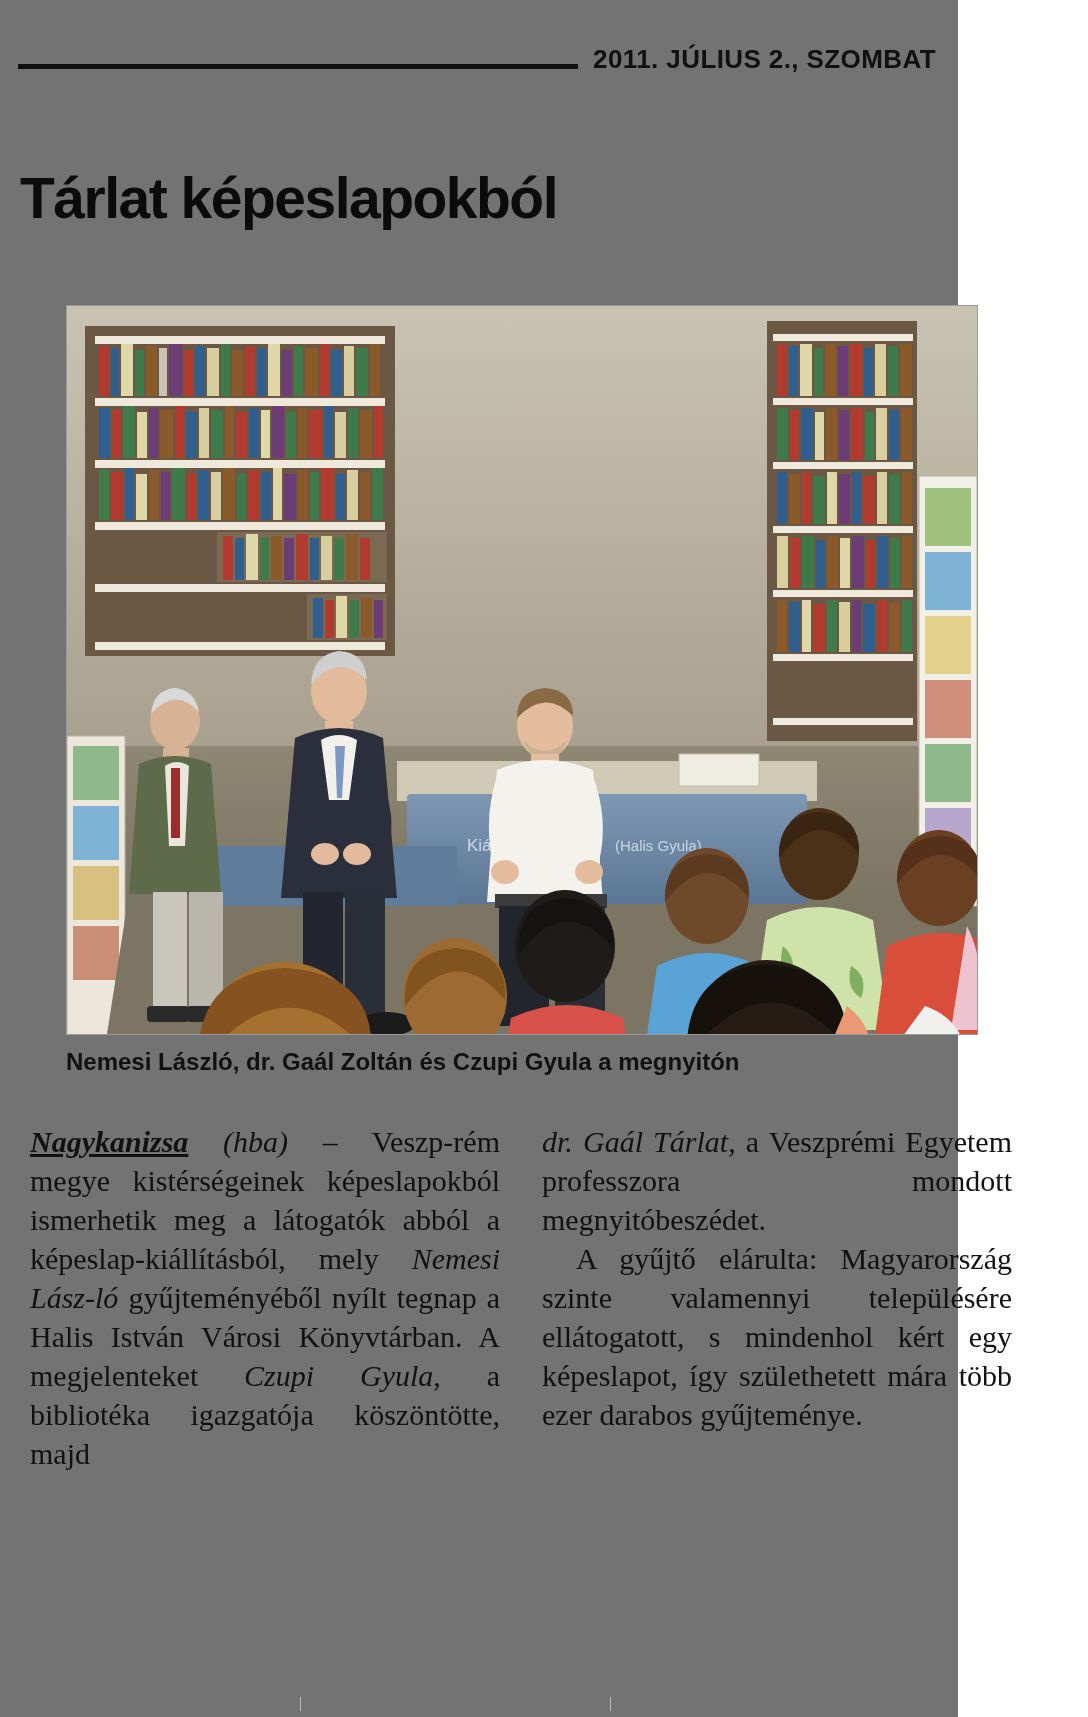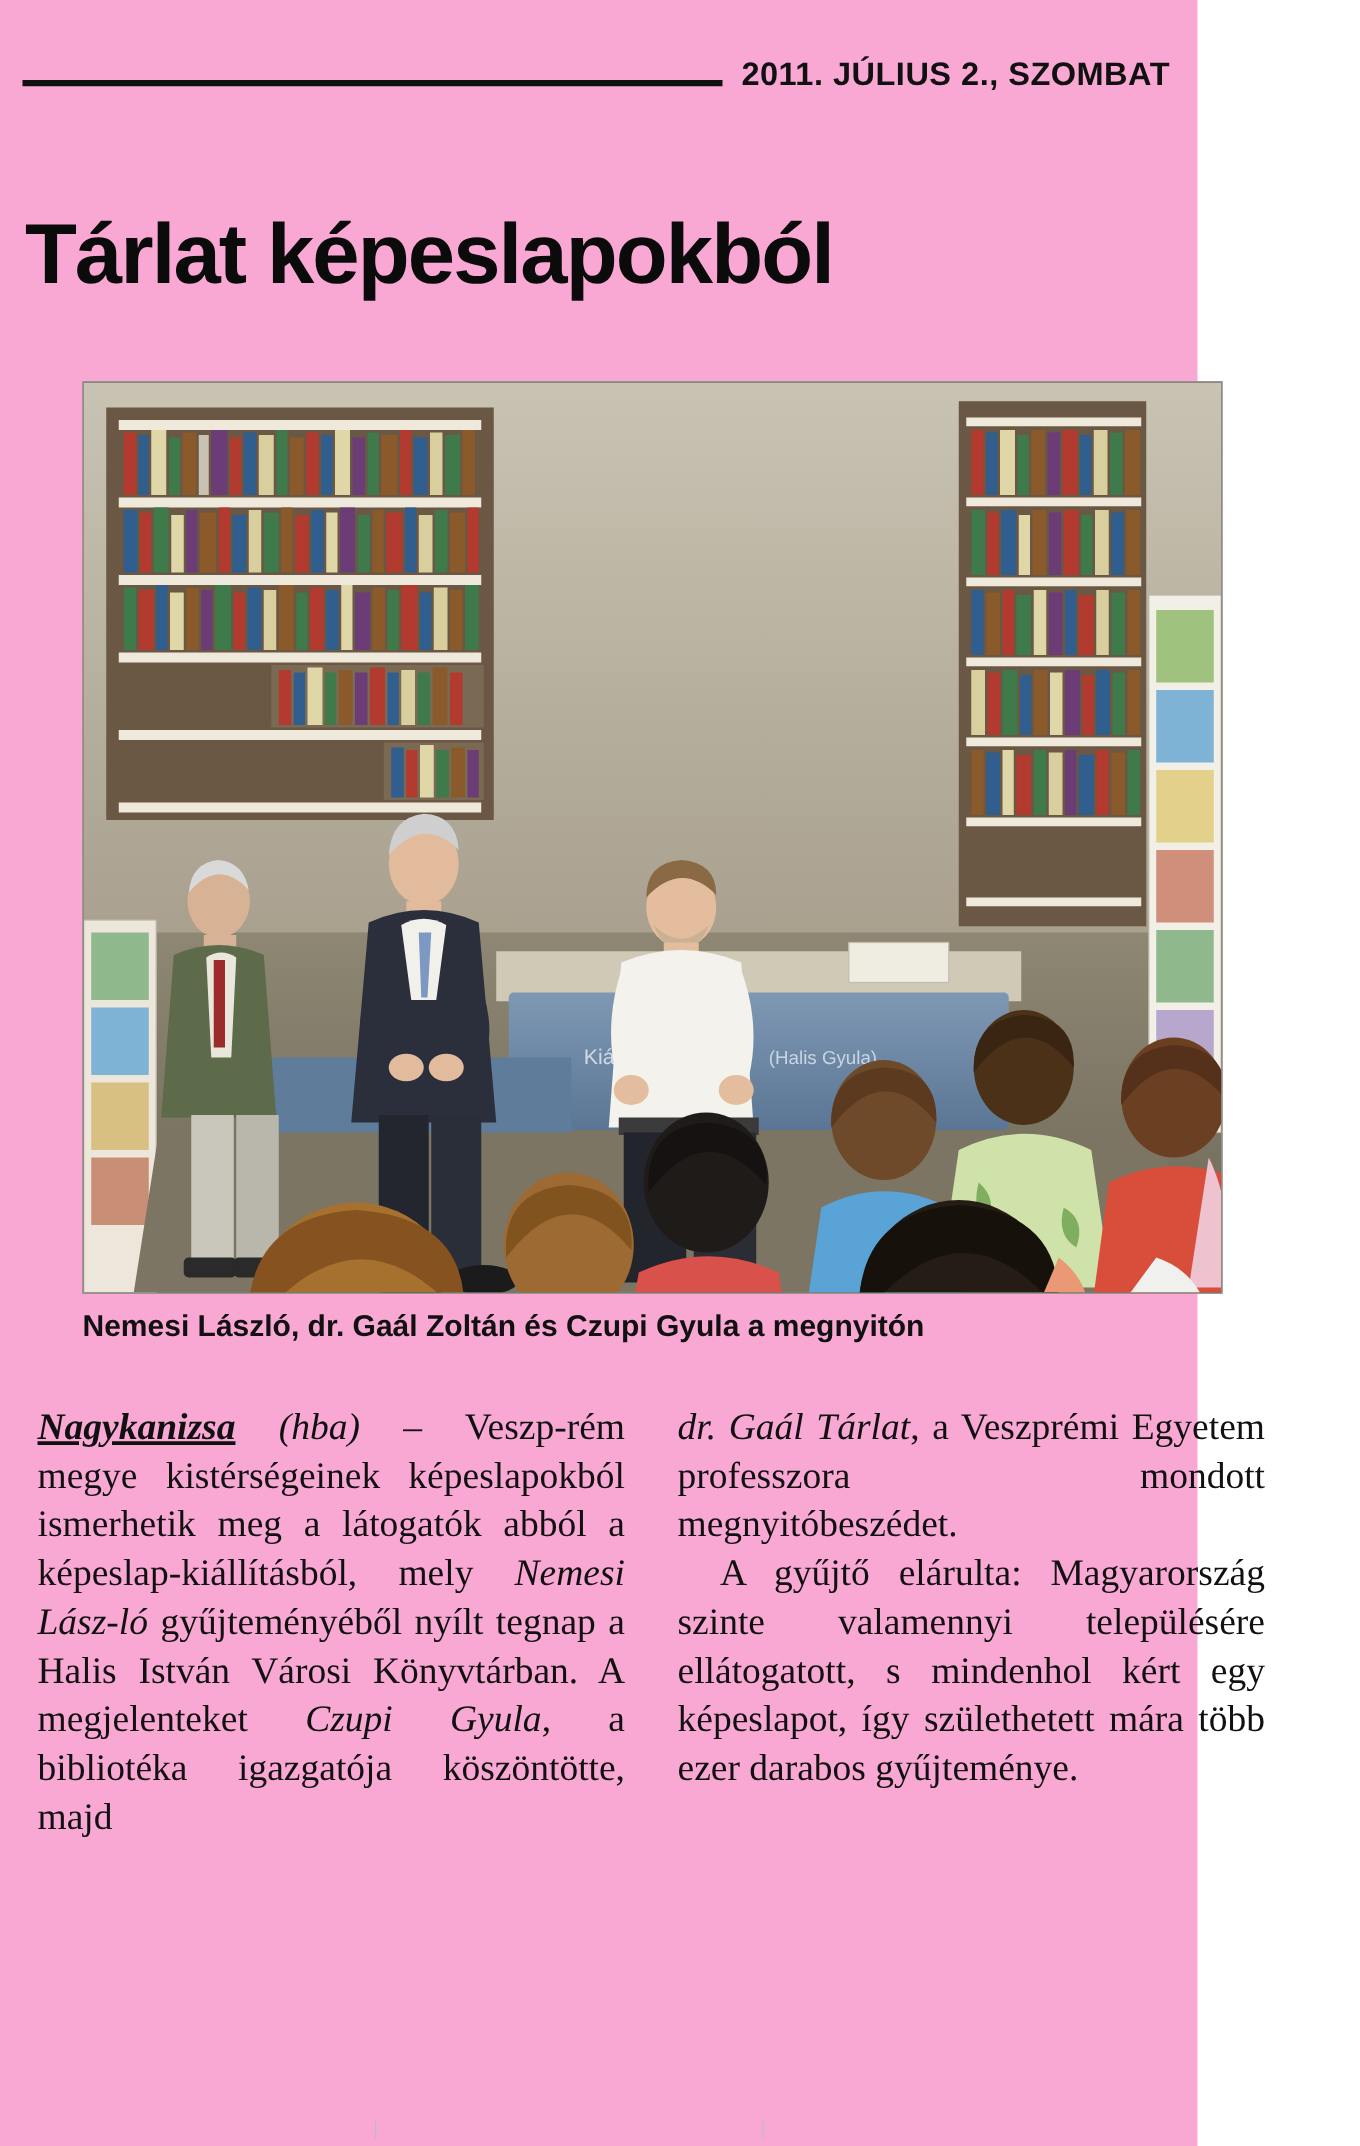--- a/index.html
+++ b/index.html
@@ -12,21 +12,21 @@
     height: 1717px;
     font-family: "Liberation Sans", sans-serif;
     color: #111;
     position: relative;
     overflow: hidden;
   }
   .page {
     position: relative;
     width: 958px;
     height: 1717px;
-    background: #f9a8d4;
+    background: #737373;
   }
 
   
   .masthead {
     position: absolute;
     top: 30px;
     left: 18px;
     right: 22px;
     height: 46px;
   }
@@ -48,21 +48,21 @@
     color: #111;
     white-space: nowrap;
   }
 
   
   .headline {
     position: absolute;
     top: 128px;
     left: 20px;
     right: 20px;
-    font-size: 68px;
+    font-size: 57px;
     line-height: 1.02;
     font-weight: bold;
     letter-spacing: -1.5px;
     color: #0b0b0b;
     margin-top: 41px;
   }
 
   
   .photo-wrap {
     position: absolute;

